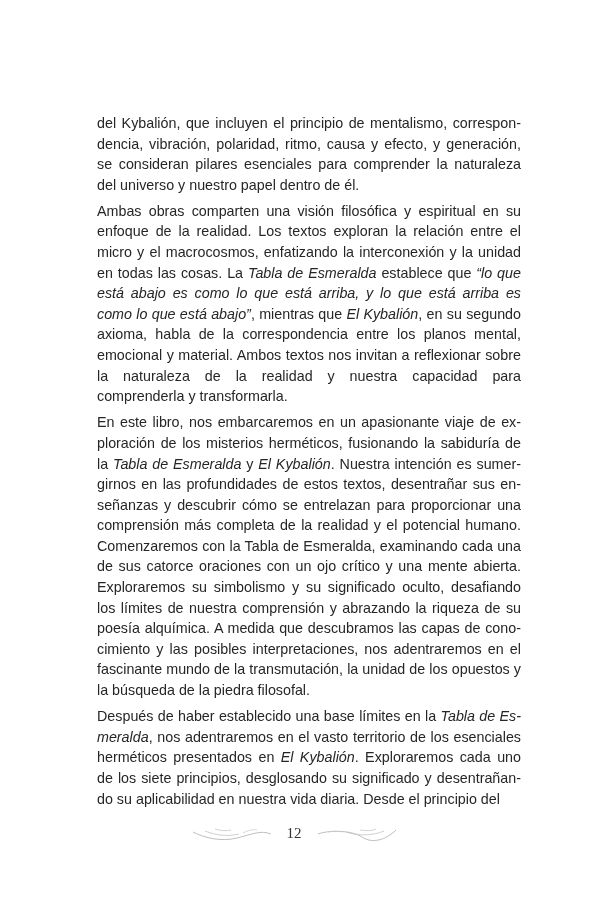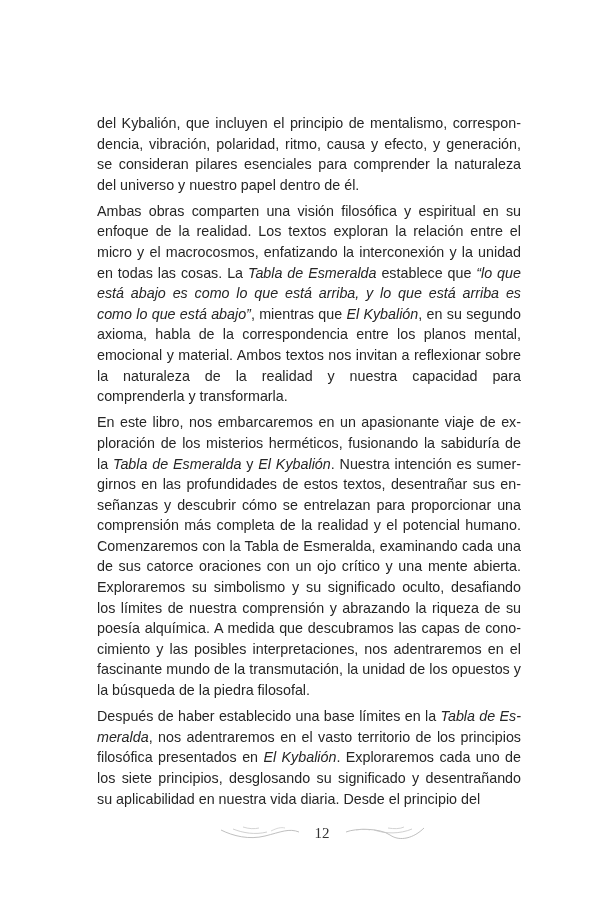--- a/index.html
+++ b/index.html
@@ -38,22 +38,22 @@
     }
     .text-block em {
     }
     .footer {
       position: absolute;
       left: 0;
       width: 588px;
       top: 820px;
       height: 26px;
       display: flex;
+      align-items: center;
       justify-content: center;
-      padding-left: 28px;
     }
     .page-number {
       font-family: "Liberation Serif", serif;
       font-size: 15px;
       color: #333333;
       margin: 0 14px;
       line-height: 26px;
     }
     .ornament {
       width: 82px;
@@ -68,21 +68,21 @@
     <p>
       <span>del Kybalión, que incluyen el principio de mentalismo, correspon­dencia, vibración, polaridad, ritmo, causa y efecto, y generación, se consideran pilares esenciales para comprender la naturaleza del universo y nuestro papel dentro de él.</span>
     </p>
     <p>
       <span>Ambas obras comparten una visión filosófica y espiritual en su enfoque de la realidad. Los textos exploran la relación entre el micro y el macrocosmos, enfatizando la interconexión y la unidad en todas las cosas. La </span><em>Tabla de Esmeralda</em><span> establece que </span><em>“lo que está abajo es como lo que está arriba, y lo que está arriba es como lo que está abajo”</em><span>, mientras que </span><em>El Kybalión</em><span>, en su segundo axio­ma, habla de la correspondencia entre los planos mental, emo­cional y material. Ambos textos nos invitan a reflexionar sobre la naturaleza de la realidad y nuestra capacidad para comprenderla y transformarla.</span>
     </p>
     <p>
       <span>En este libro, nos embarcaremos en un apasionante viaje de ex­ploración de los misterios herméticos, fusionando la sabiduría de la </span><em>Tabla de Esmeralda</em><span> y </span><em>El Kybalión</em><span>. Nuestra intención es sumer­girnos en las profundidades de estos textos, desentrañar sus en­señanzas y descubrir cómo se entrelazan para proporcionar una comprensión más completa de la realidad y el potencial humano. Comenzaremos con la Tabla de Esmeralda, examinando cada una de sus catorce oraciones con un ojo crítico y una mente abierta. Exploraremos su simbolismo y su significado oculto, desafiando los límites de nuestra comprensión y abrazando la riqueza de su poesía alquímica. A medida que descubramos las capas de cono­cimiento y las posibles interpretaciones, nos adentraremos en el fascinante mundo de la transmutación, la unidad de los opuestos y la búsqueda de la piedra filosofal.</span>
     </p>
     <p>
-      <span>Después de haber establecido una base límites en la </span><em>Tabla de Es­meralda</em><span>, nos adentraremos en el vasto territorio de los principios filosófica presentados en </span><em>El Kybalión</em><span>. Exploraremos cada uno de los siete principios, desglosando su significado y desentrañan­do su aplicabilidad en nuestra vida diaria. Desde el principio del</span>
+      <span>Después de haber establecido una base límites en la </span><em>Tabla de Es­meralda</em><span>, nos adentraremos en el vasto territorio de los esenciales herméticos presentados en </span><em>El Kybalión</em><span>. Exploraremos cada uno de los siete principios, desglosando su significado y desentrañan­do su aplicabilidad en nuestra vida diaria. Desde el principio del</span>
     </p>
   </div>
 
   <div class="footer">
     <svg class="ornament" viewBox="0 0 82 22">
       <path d="M2 10 C 14 16, 30 20, 46 16 S 70 8, 80 12" fill="none" stroke="#b8b8b8" stroke-width="0.9"></path>
       <path d="M14 9 C 24 13, 36 15, 48 12" fill="none" stroke="#c4c4c4" stroke-width="0.8"></path>
       <path d="M24 7 C 30 9, 36 9, 40 8" fill="none" stroke="#c8c8c8" stroke-width="0.8"></path>
       <path d="M52 11 C 58 8, 62 7, 66 8" fill="none" stroke="#c8c8c8" stroke-width="0.7"></path>
     </svg>

